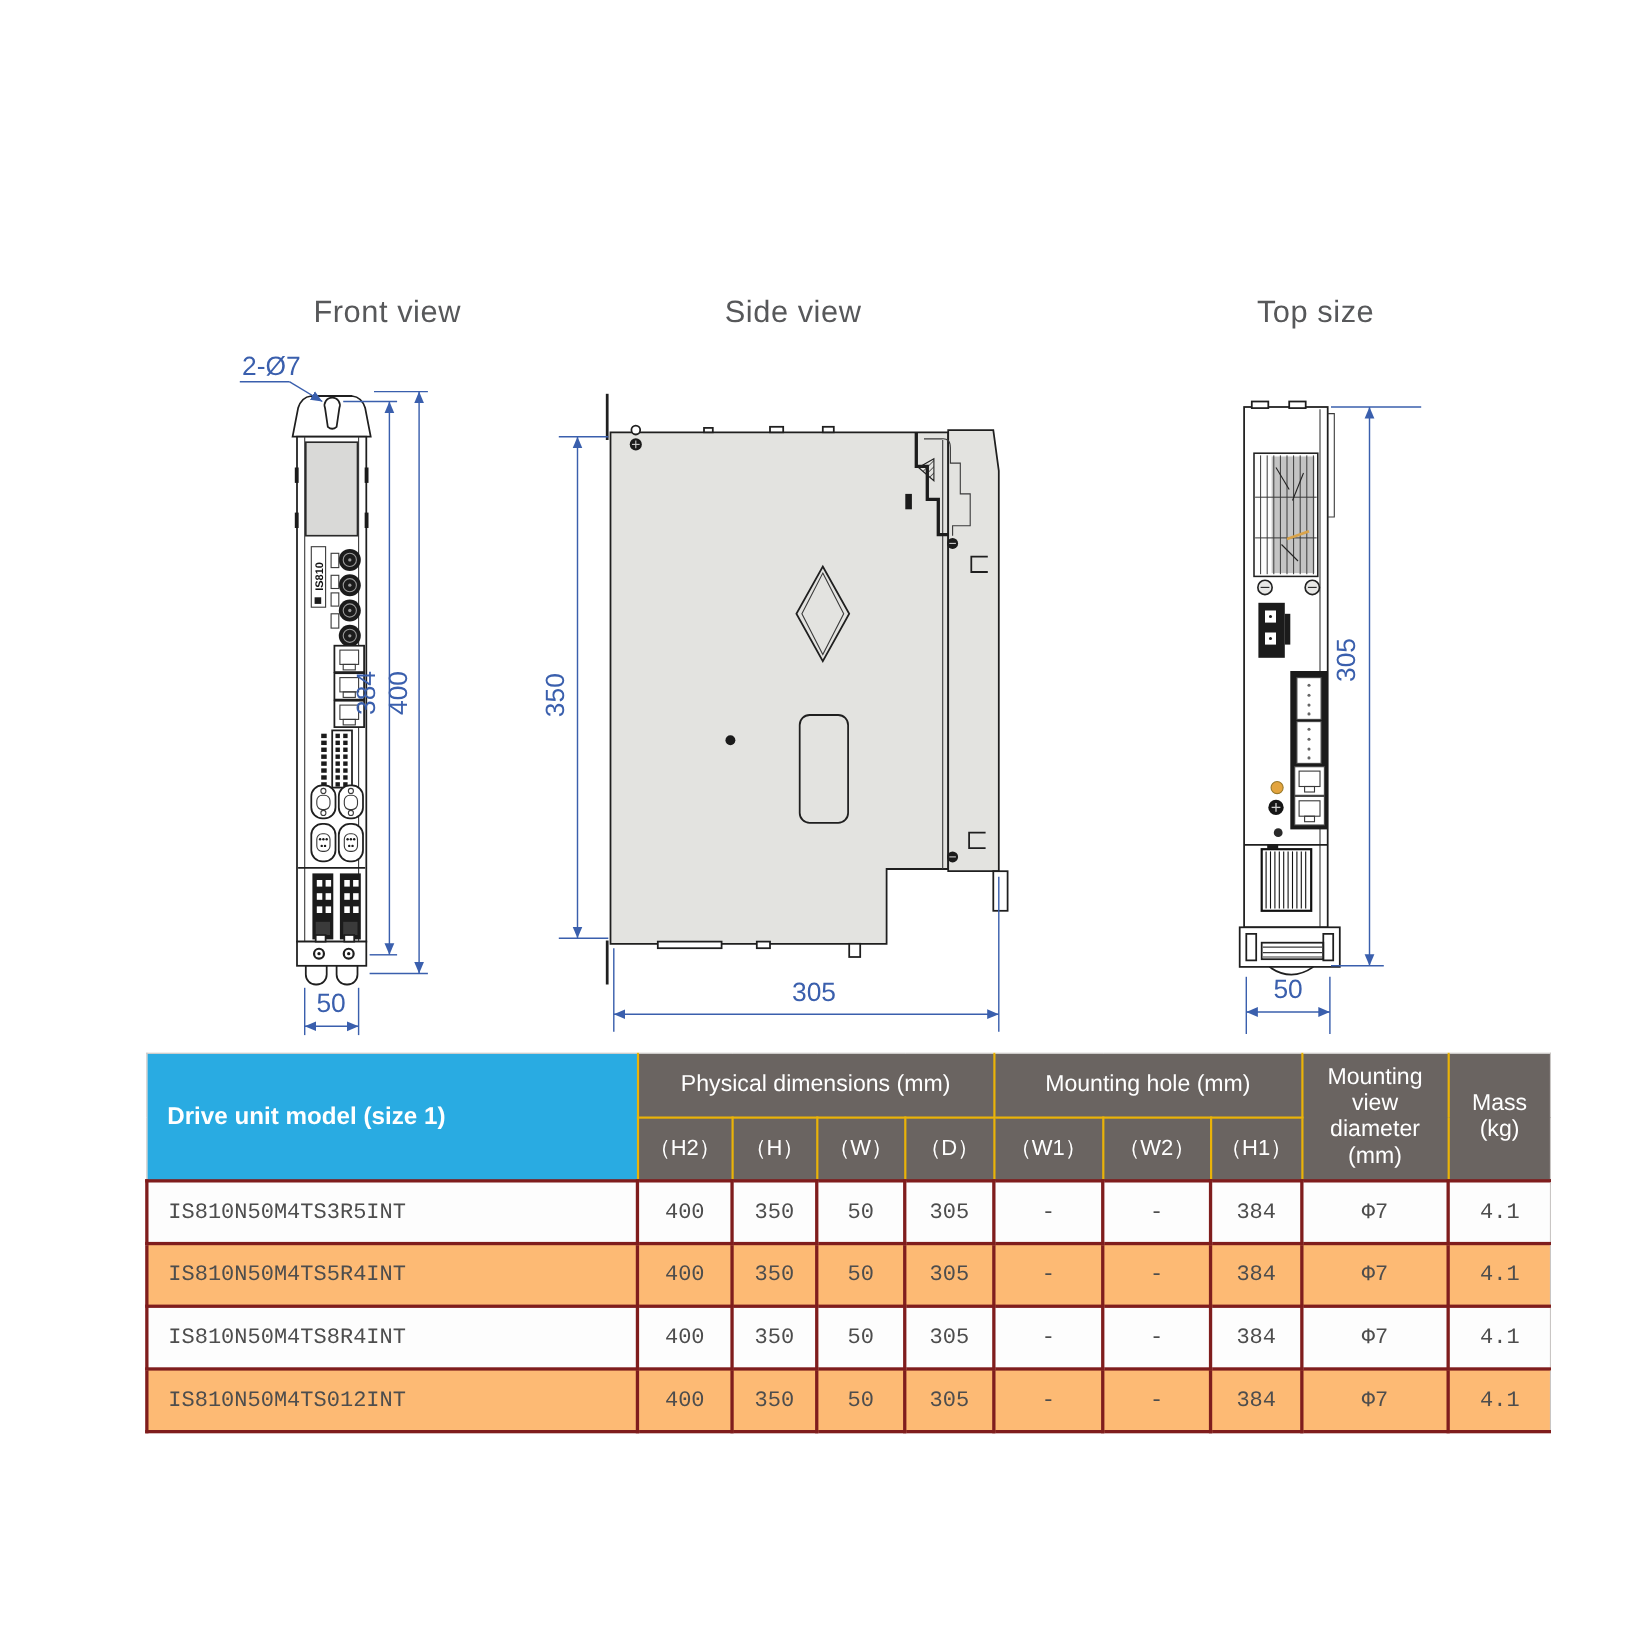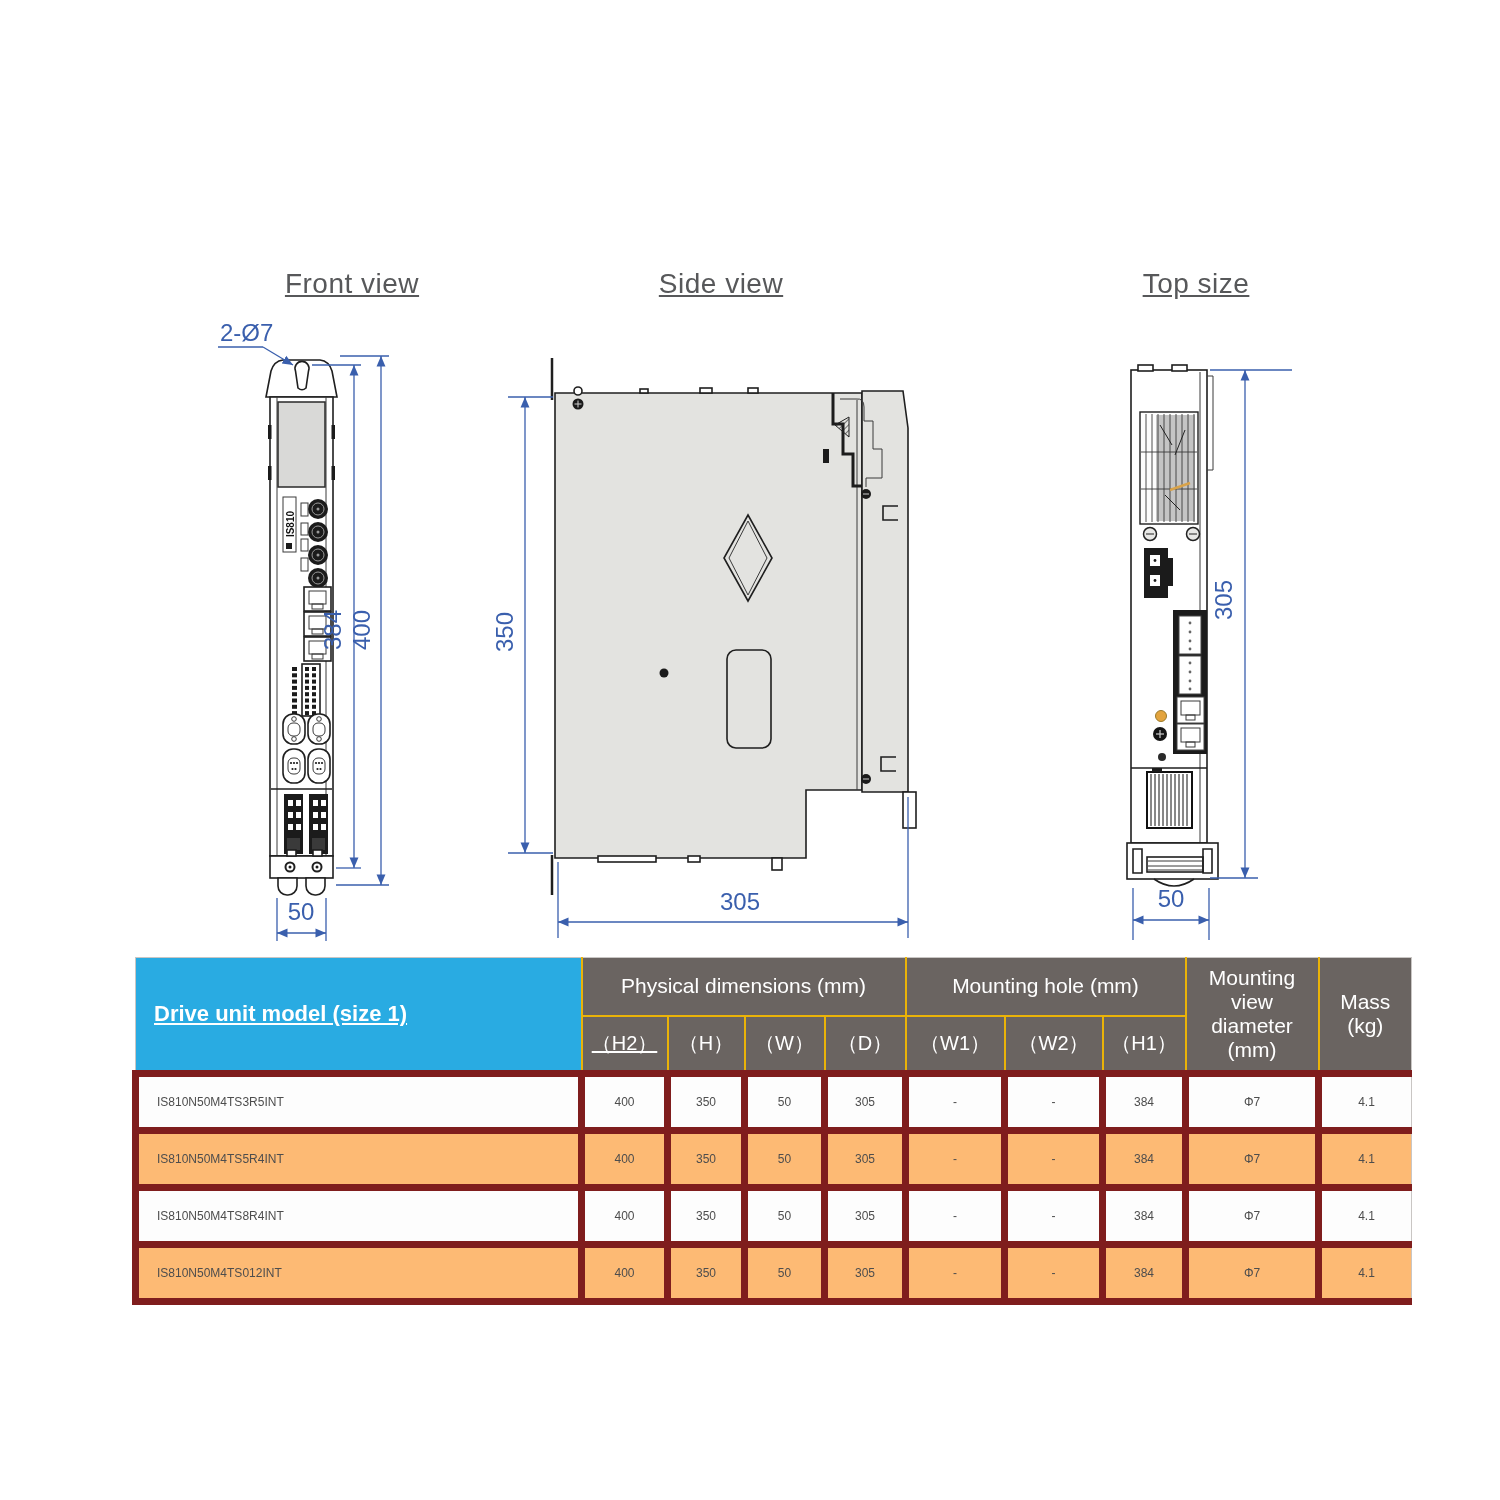--- a/index.html
+++ b/index.html
@@ -1,47 +1,47 @@
 <!DOCTYPE html>
 <html><head>
 <meta charset="utf-8">
 <style>
   html,body{margin:0;padding:0;background:#fff;}
   .canvas{position:relative;width:1500px;height:1500px;background:#ffffff;
           font-family:"Liberation Sans",sans-serif;overflow:hidden;}
   .vtitle{position:absolute;top:268px;width:240px;text-align:center;
-          font-size:28px;color:#57585a;letter-spacing:.5px;text-decoration:underline;}
+          font-size:28px;color:#57585a;letter-spacing:.5px;}
   #title-front{left:232px;}
   #title-side{left:601px;}
   #title-top{left:1076px;}
   svg text{font-family:"Liberation Sans",sans-serif;}
   .dt{fill:#3a5fad;font-size:24px;}
   .d{stroke:#3a5fad;stroke-width:1.3;fill:none;}
   .o1{fill:none;stroke:#1f1f1f;stroke-width:1.6;}
   .o2{fill:none;stroke:#3a3a3a;stroke-width:1;}
   .fw{fill:#ffffff;stroke:#1f1f1f;stroke-width:1.6;}
   .fg{fill:#e3e3e0;stroke:#1f1f1f;stroke-width:1.6;}
   .fd{fill:#1b1b1b;stroke:none;}
   
   table.spec{position:absolute;left:132px;top:957px;width:1276px;
              border-collapse:collapse;table-layout:fixed;color:#4d4d4d;
              border:1px solid #c9c6c4;}
   table.spec thead th{background:#6a6461;color:#fff;font-weight:400;
              border:2px solid #eab308;text-align:center;vertical-align:middle;
              font-size:21px;line-height:1.15;padding:2px 4px;}
   table.spec thead tr:first-child th{border-top:none;}
-  table.spec th:first-child{border-left:none;text-decoration:underline;}
+  table.spec th:first-child{border-left:none;}
   table.spec th:last-child,table.spec td:last-child{border-right:none;}
   table.spec .model-h{background:#29abe2;text-align:left;padding-left:18px;
              font-weight:700;font-size:22px;}
   table.spec .sub{font-size:20px;}
   table.spec thead tr{height:58px;}
   table.spec tbody tr{height:57px;}
-  table.spec tbody td{font-size:12px;text-align:center;
-             border:7px solid #7f1d1d;background:#fdfdfd;}
+  table.spec tbody td{font-size:20px;text-align:center;
+             border:3px solid #7f1d1d;background:#fdfdfd;font-family:Liberation Mono, monospace;}
   table.spec tbody tr.alt td{background:#fdba74;}
   table.spec tbody td.model{text-align:left;padding-left:18px;}
 </style>
 </head>
 <body>
 
 <div class="canvas">
 
   <div class="vtitle" id="title-front">Front view</div>
   <div class="vtitle" id="title-side">Side view</div>

